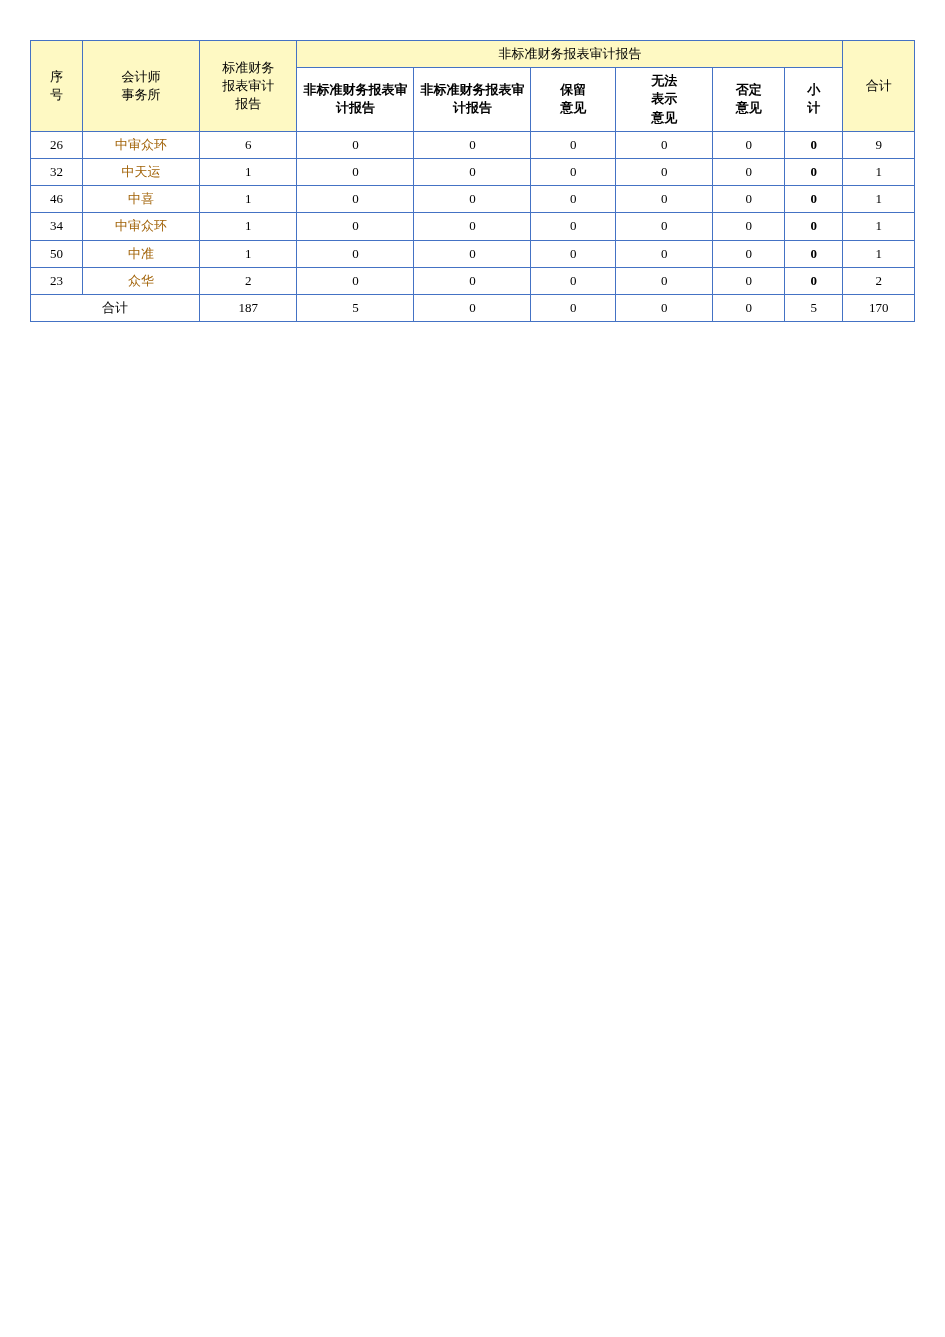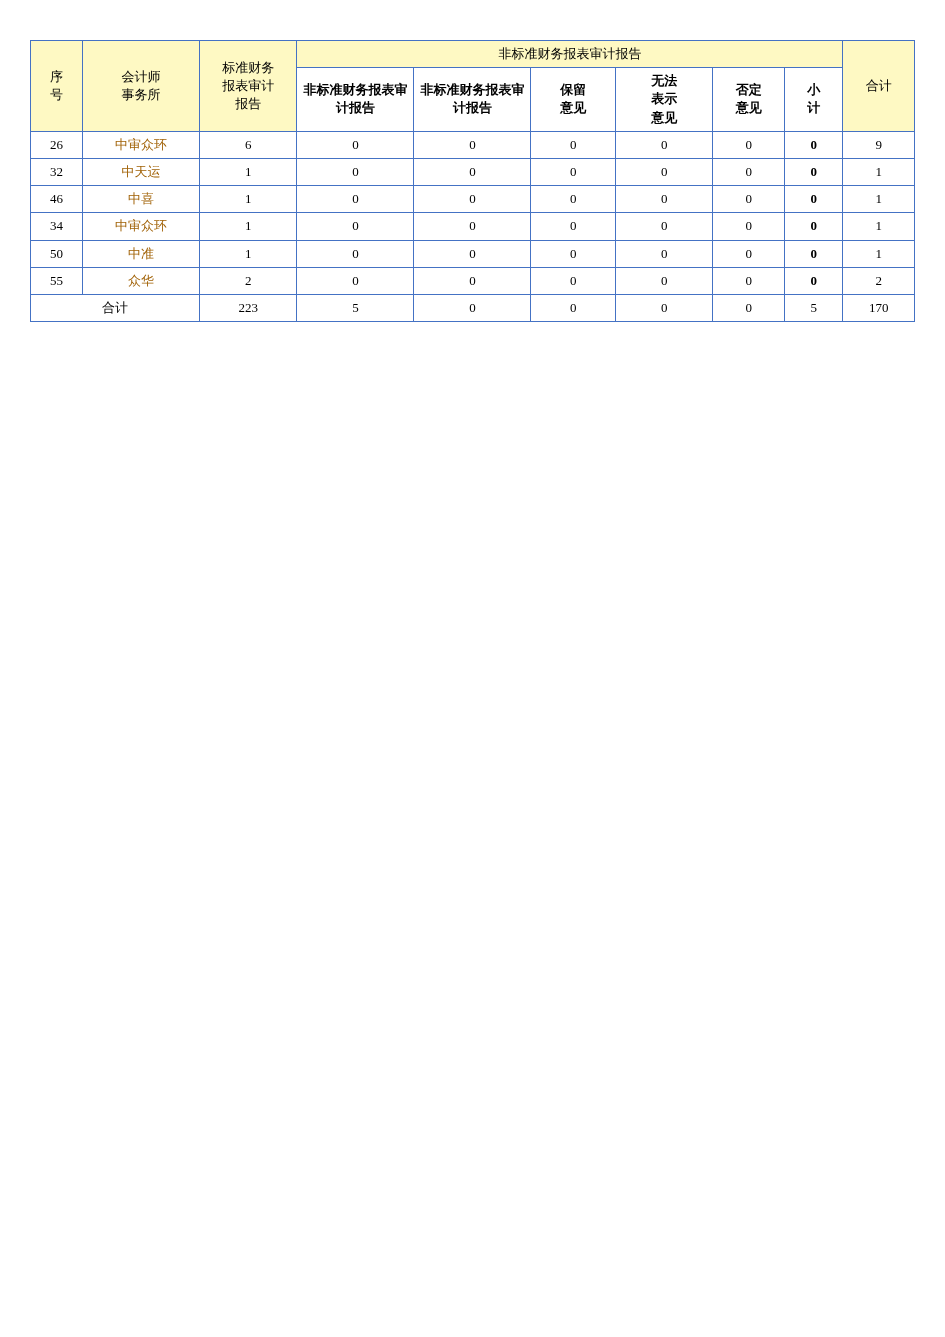--- a/index.html
+++ b/index.html
@@ -155,35 +155,35 @@
         <td>1</td>
         <td>0</td>
         <td>0</td>
         <td>0</td>
         <td>0</td>
         <td>0</td>
         <td><strong>0</strong></td>
         <td>1</td>
       </tr>
       <tr class="data-row">
-        <td>55</td>
+        <td>23</td>
         <td class="firm-name">众华</td>
         <td>2</td>
         <td>0</td>
         <td>0</td>
         <td>0</td>
         <td>0</td>
         <td>0</td>
         <td><strong>0</strong></td>
         <td>2</td>
       </tr>
 
       <tr class="total-row">
         <td colspan="2">合计</td>
-        <td>223</td>
+        <td>187</td>
         <td>5</td>
         <td>0</td>
         <td>0</td>
         <td>0</td>
         <td>0</td>
         <td>5</td>
         <td>170</td>
       </tr>
     </tbody>
   </table>

